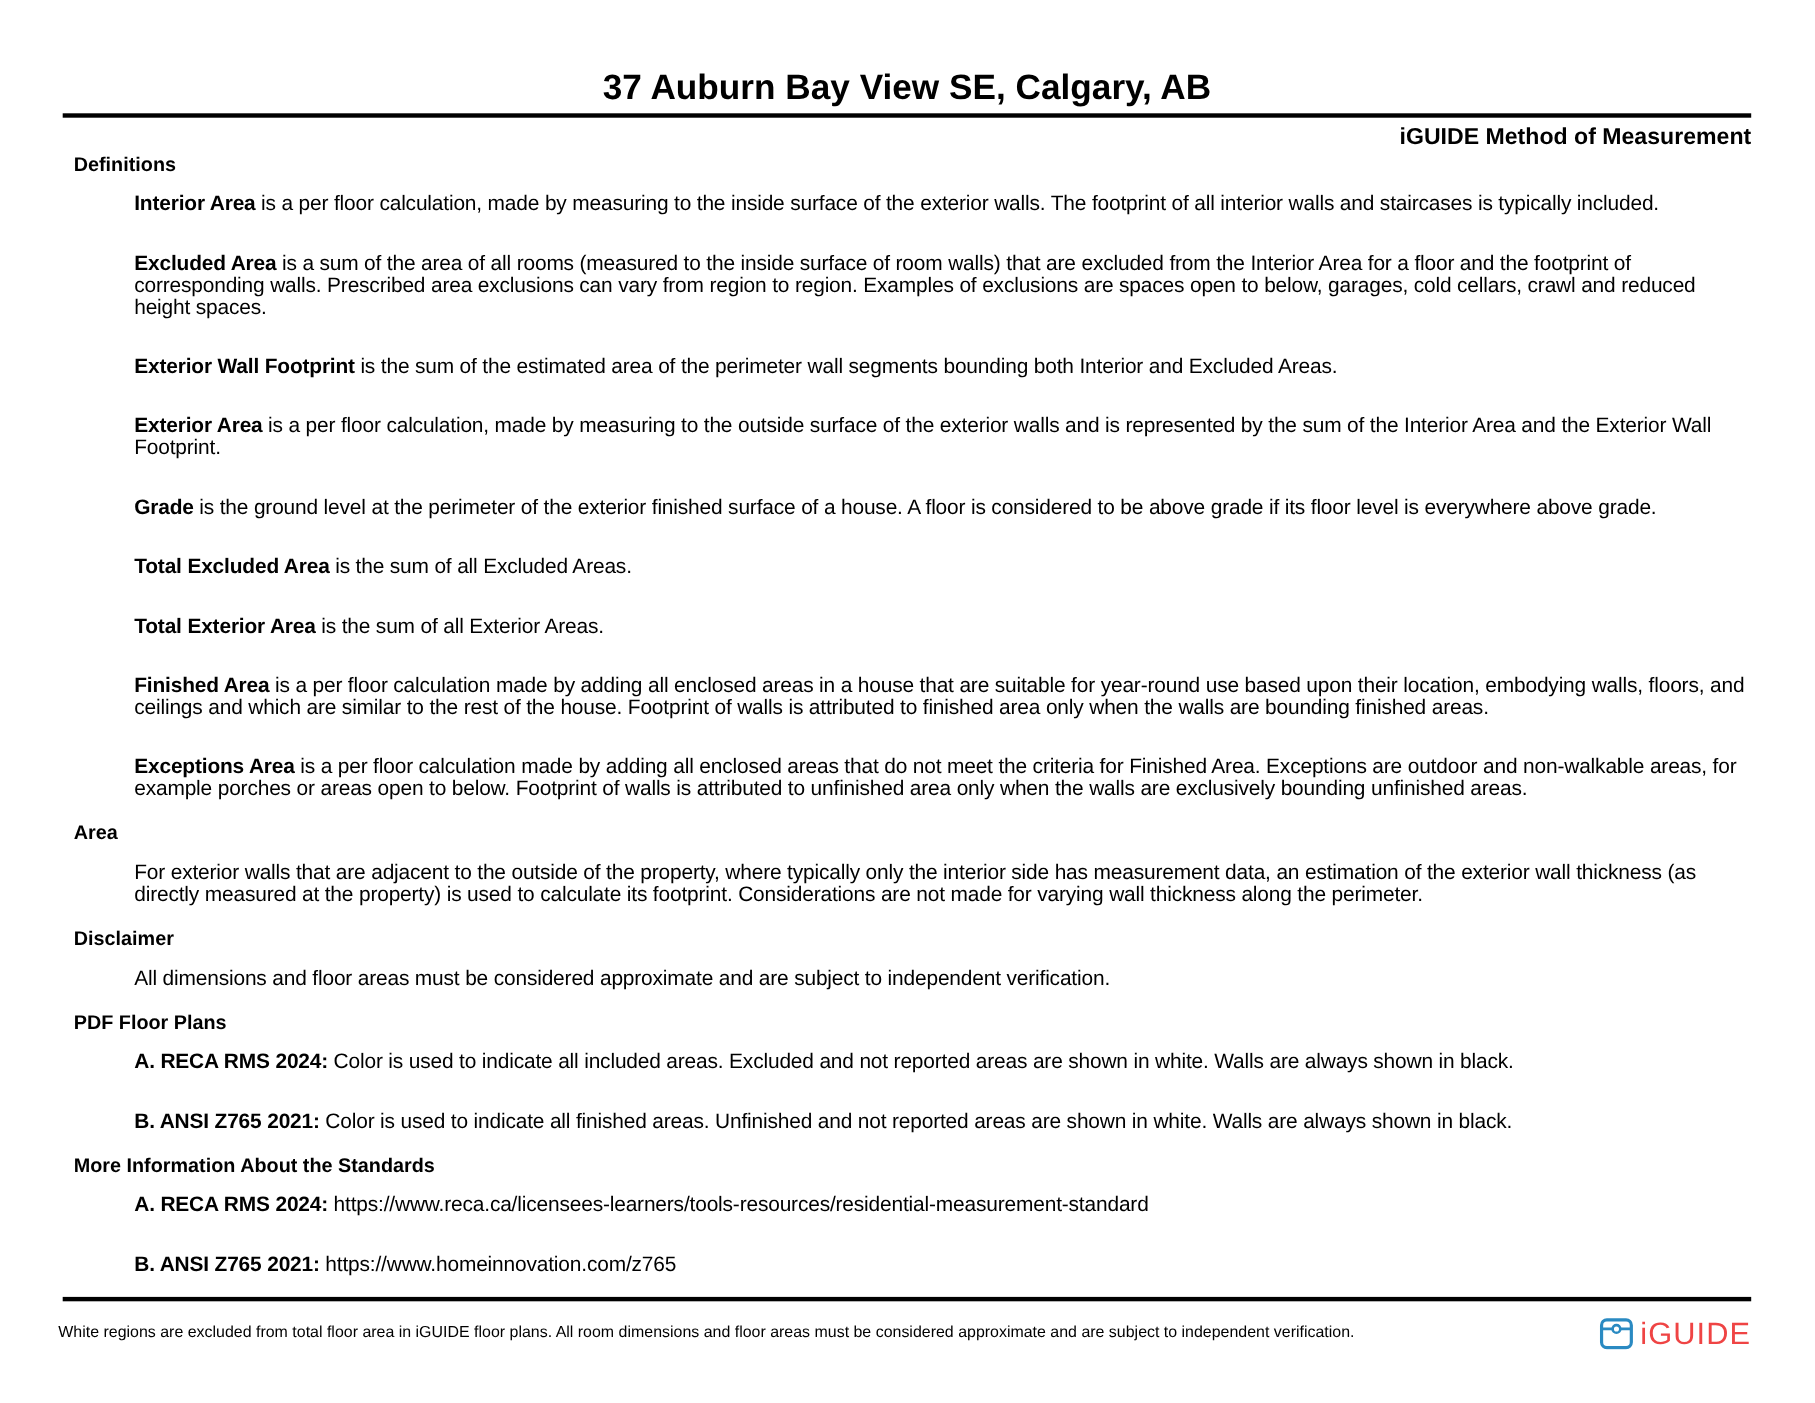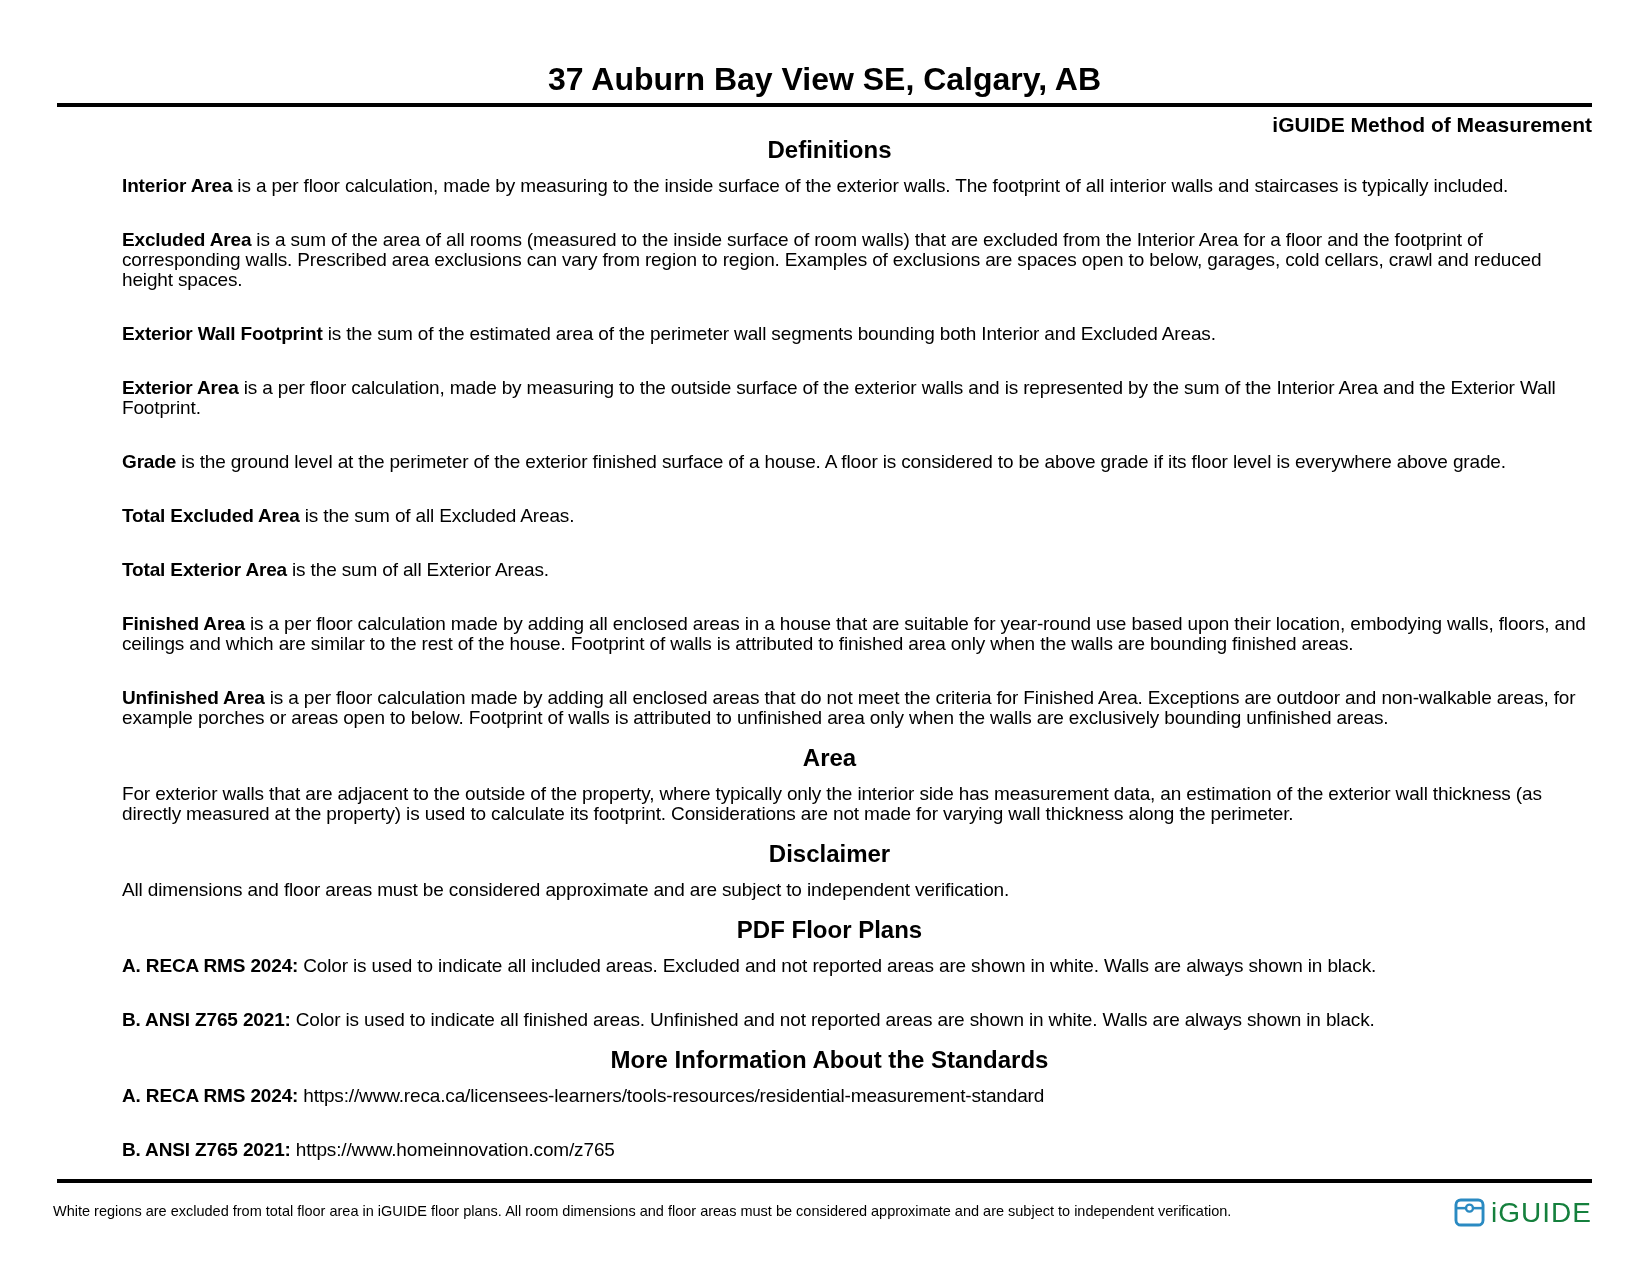--- a/index.html
+++ b/index.html
@@ -32,24 +32,23 @@
   }
   .page-subtitle {
     margin: 7px 0 0 0;
     font-size: 21px;
     line-height: 22px;
     font-weight: bold;
     text-align: right;
   }
   h2.section-heading {
     margin: 19px 0 0 10px;
-    font-size: 24px;
+    font-size: 18px;
     line-height: 21px;
     font-weight: bold;
-    text-align: center;
   }
   h2.first-heading { margin-top: 3px; }
   p.body-para {
     margin: 34px 0 0 65px;
     width: 1466px;
     font-size: 19px;
     line-height: 20px;
     letter-spacing: -0.15px;
   }
   p.after-heading { margin-top: 16px; }
@@ -70,21 +69,21 @@
     line-height: 18px;
     max-width: 1280px;
   }
   .logo {
     display: flex;
     align-items: center;
     gap: 6px;
     padding-top: 2px;
   }
   .logo-text {
-    color: #15803d;
+    color: #ef4444;
     font-size: 28px;
     line-height: 28px;
     letter-spacing: 1px;
   }
 </style>
 </head>
 <body>
 
 <div class="content">
 
@@ -95,21 +94,21 @@
   <h2 class="section-heading first-heading">Definitions</h2>
 
   <p class="body-para after-heading"><span class="term">Interior Area</span><span>is a per floor calculation, made by measuring to the inside surface of the exterior walls. The footprint of all interior walls and staircases is typically included.</span></p>
   <p class="body-para"><span class="term">Excluded Area</span><span>is a sum of the area of all rooms (measured to the inside surface of room walls) that are excluded from the Interior Area for a floor and the footprint of corresponding walls. Prescribed area exclusions can vary from region to region. Examples of exclusions are spaces open to below, garages, cold cellars, crawl and reduced height spaces.</span></p>
   <p class="body-para"><span class="term">Exterior Wall Footprint</span><span>is the sum of the estimated area of the perimeter wall segments bounding both Interior and Excluded Areas.</span></p>
   <p class="body-para"><span class="term">Exterior Area</span><span>is a per floor calculation, made by measuring to the outside surface of the exterior walls and is represented by the sum of the Interior Area and the Exterior Wall Footprint.</span></p>
   <p class="body-para"><span class="term">Grade</span><span>is the ground level at the perimeter of the exterior finished surface of a house. A floor is considered to be above grade if its floor level is everywhere above grade.</span></p>
   <p class="body-para"><span class="term">Total Excluded Area</span><span>is the sum of all Excluded Areas.</span></p>
   <p class="body-para"><span class="term">Total Exterior Area</span><span>is the sum of all Exterior Areas.</span></p>
   <p class="body-para"><span class="term">Finished Area</span><span>is a per floor calculation made by adding all enclosed areas in a house that are suitable for year-round use based upon their location, embodying walls, floors, and ceilings and which are similar to the rest of the house. Footprint of walls is attributed to finished area only when the walls are bounding finished areas.</span></p>
-  <p class="body-para"><span class="term">Unfinished Area</span><span>is a per floor calculation made by adding all enclosed areas that do not meet the criteria for Finished Area. Exceptions are outdoor and non-walkable areas, for example porches or areas open to below. Footprint of walls is attributed to unfinished area only when the walls are exclusively bounding unfinished areas.</span></p>
+  <p class="body-para"><span class="term">Exceptions Area</span><span>is a per floor calculation made by adding all enclosed areas that do not meet the criteria for Finished Area. Exceptions are outdoor and non-walkable areas, for example porches or areas open to below. Footprint of walls is attributed to unfinished area only when the walls are exclusively bounding unfinished areas.</span></p>
 
   <h2 class="section-heading">Area</h2>
   <p class="body-para after-heading">For exterior walls that are adjacent to the outside of the property, where typically only the interior side has measurement data, an estimation of the exterior wall thickness (as directly measured at the property) is used to calculate its footprint. Considerations are not made for varying wall thickness along the perimeter.</p>
 
   <h2 class="section-heading">Disclaimer</h2>
   <p class="body-para after-heading">All dimensions and floor areas must be considered approximate and are subject to independent verification.</p>
 
   <h2 class="section-heading">PDF Floor Plans</h2>
   <p class="body-para after-heading"><span class="term">A. RECA RMS 2024:</span><span>Color is used to indicate all included areas. Excluded and not reported areas are shown in white. Walls are always shown in black.</span></p>
   <p class="body-para"><span class="term">B. ANSI Z765 2021:</span><span>Color is used to indicate all finished areas. Unfinished and not reported areas are shown in white. Walls are always shown in black.</span></p>

